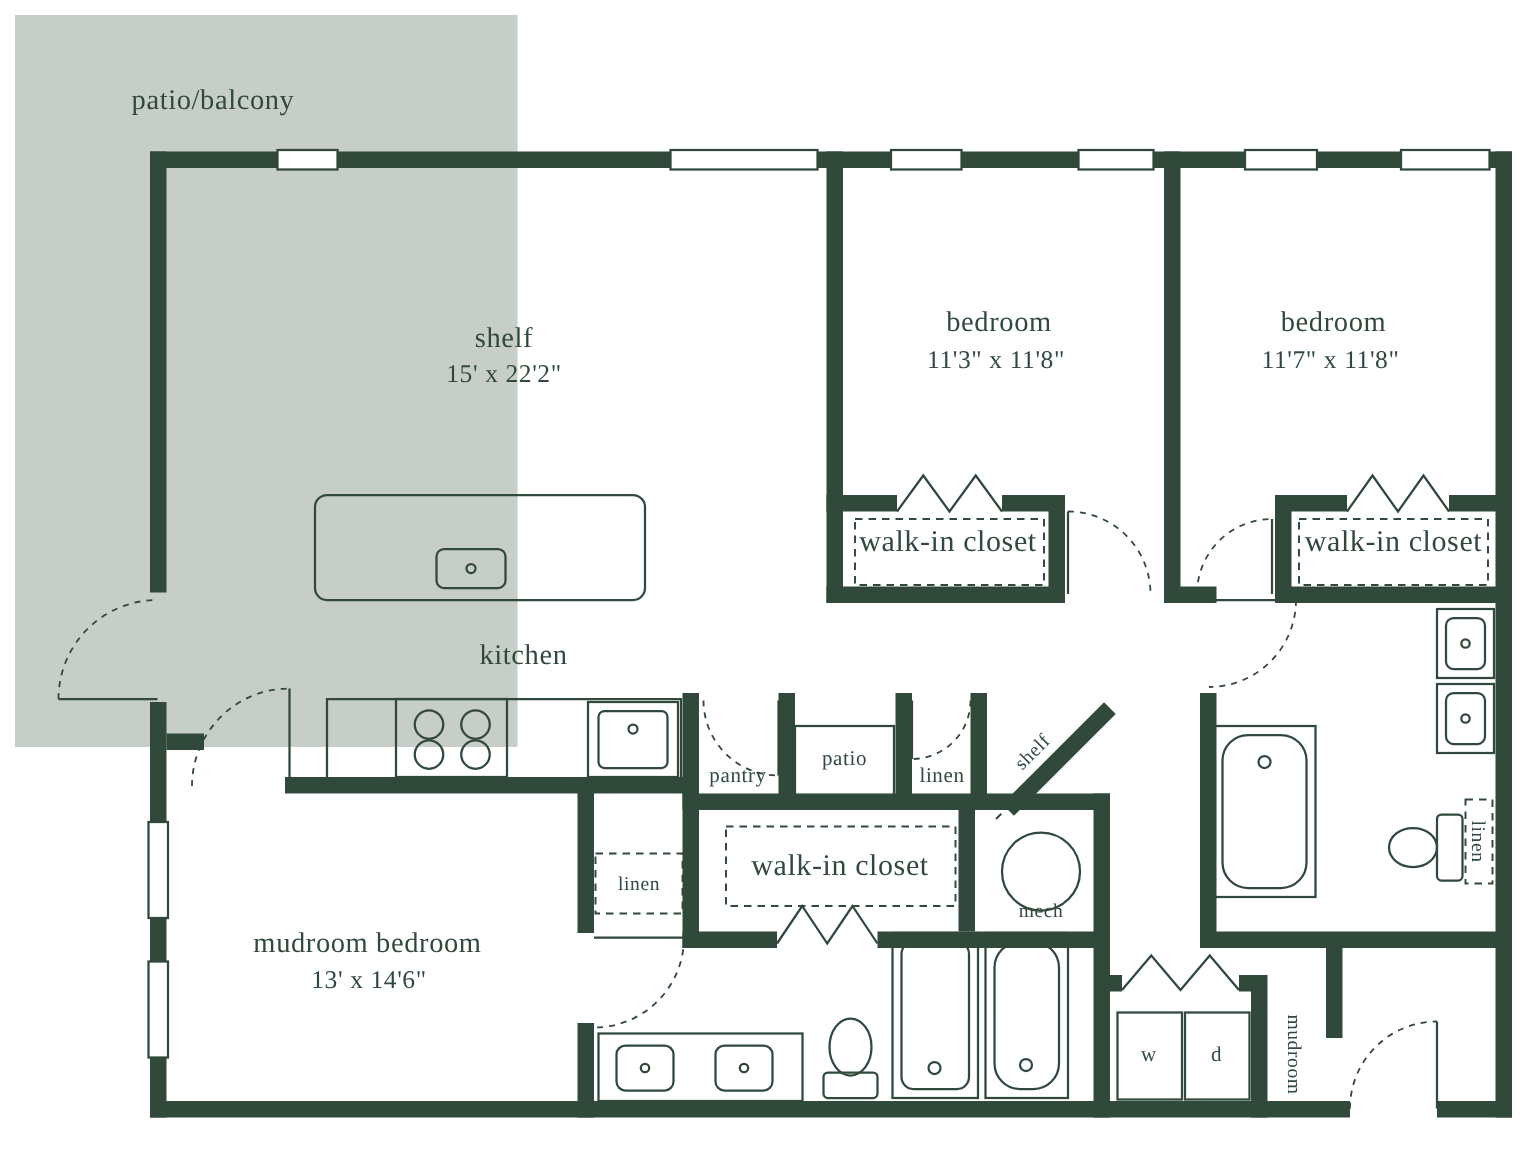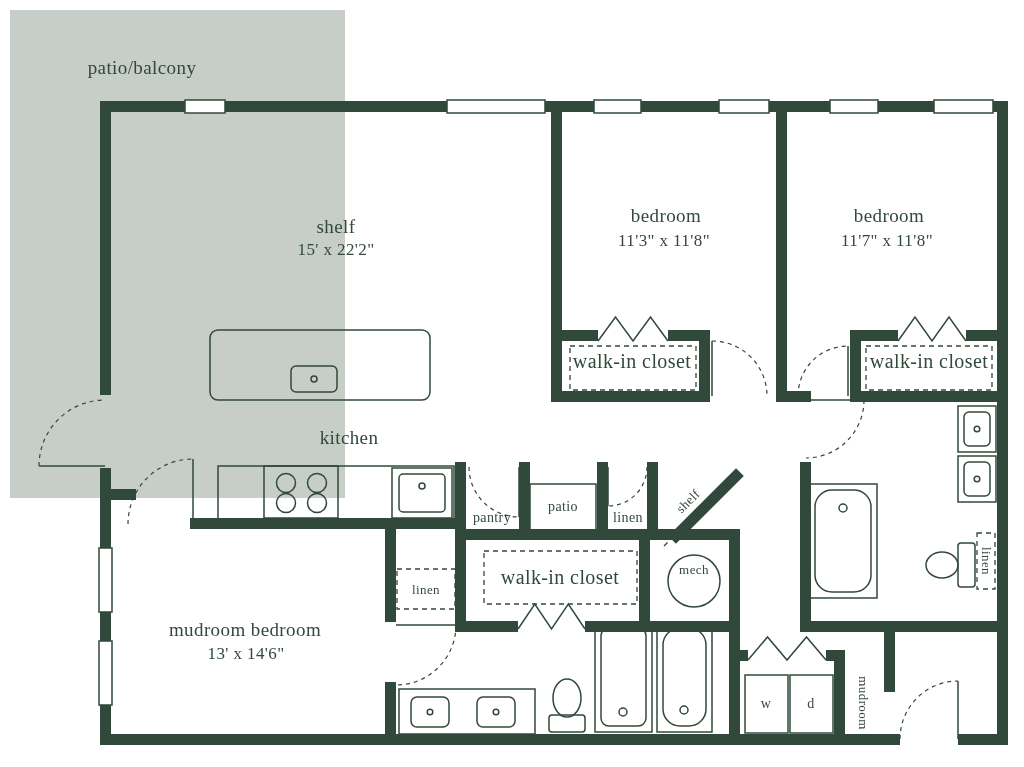--- a/index.html
+++ b/index.html
@@ -177,21 +177,21 @@
   <div class="label s16" style="left:929px;top:361px">walk-in closet</div>
 
   <div class="label s19" style="left:349px;top:437px">kitchen</div>
 
   <div class="label s14" style="left:492px;top:518px">pantry</div>
   <div class="label s14" style="left:563px;top:507px">patio</div>
   <div class="label s14" style="left:628px;top:518px">linen</div>
   <div class="label s13 rot-ccw" style="left:688px;top:501px">shelf</div>
 
   <div class="label s16" style="left:560px;top:577px">walk-in closet</div>
-  <div class="label s13" style="left:694px;top:569px">mech</div>
+  <div class="label s13" style="left:694px;top:607px">mech</div>
   <div class="label s13" style="left:426px;top:589px">linen</div>
 
   <div class="label s19" style="left:245px;top:629px">mudroom bedroom</div>
   <div class="label s17" style="left:246px;top:653px">13' x 14'6"</div>
 
   <div class="label s14" style="left:766px;top:704px">w</div>
   <div class="label s14" style="left:811px;top:704px">d</div>
   <div class="label s13 rot-cw" style="left:863px;top:703px">mudroom</div>
   <div class="label s13 rot-cw" style="left:986px;top:561px">linen</div>
 

